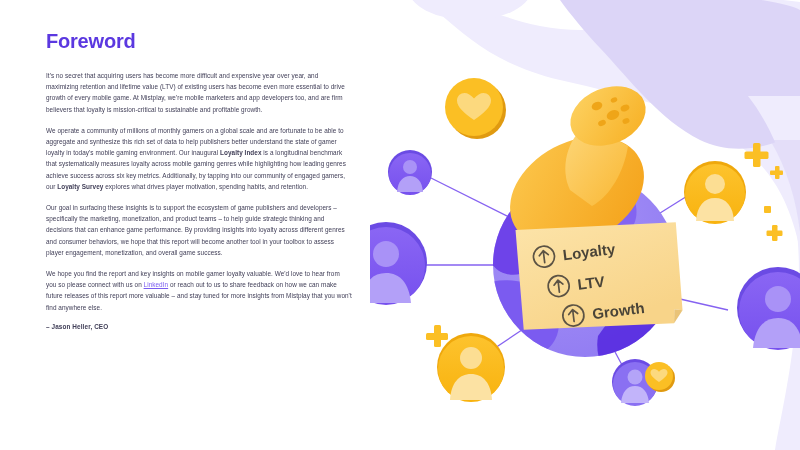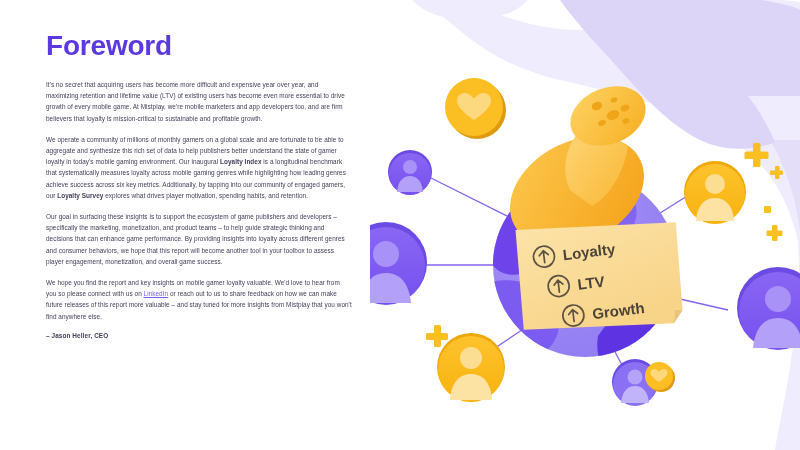--- a/index.html
+++ b/index.html
@@ -21,21 +21,21 @@
   .bg-layer { position:absolute; inset:0; pointer-events:none; }
 
   
   .content {
     position:absolute;
     left:46px; top:30px;
     width:306px;
   }
   .page-title {
     color:#5B38E0;
-    font-size:28px;
+    font-size:20px;
     font-weight:bold;
     letter-spacing:-0.2px;
     margin-bottom:17px;
   }
   .para {
     color:#3F3D56;
     font-size:6.4px;
     line-height:11.2px;
     margin-bottom:10px;
     text-align:left;

